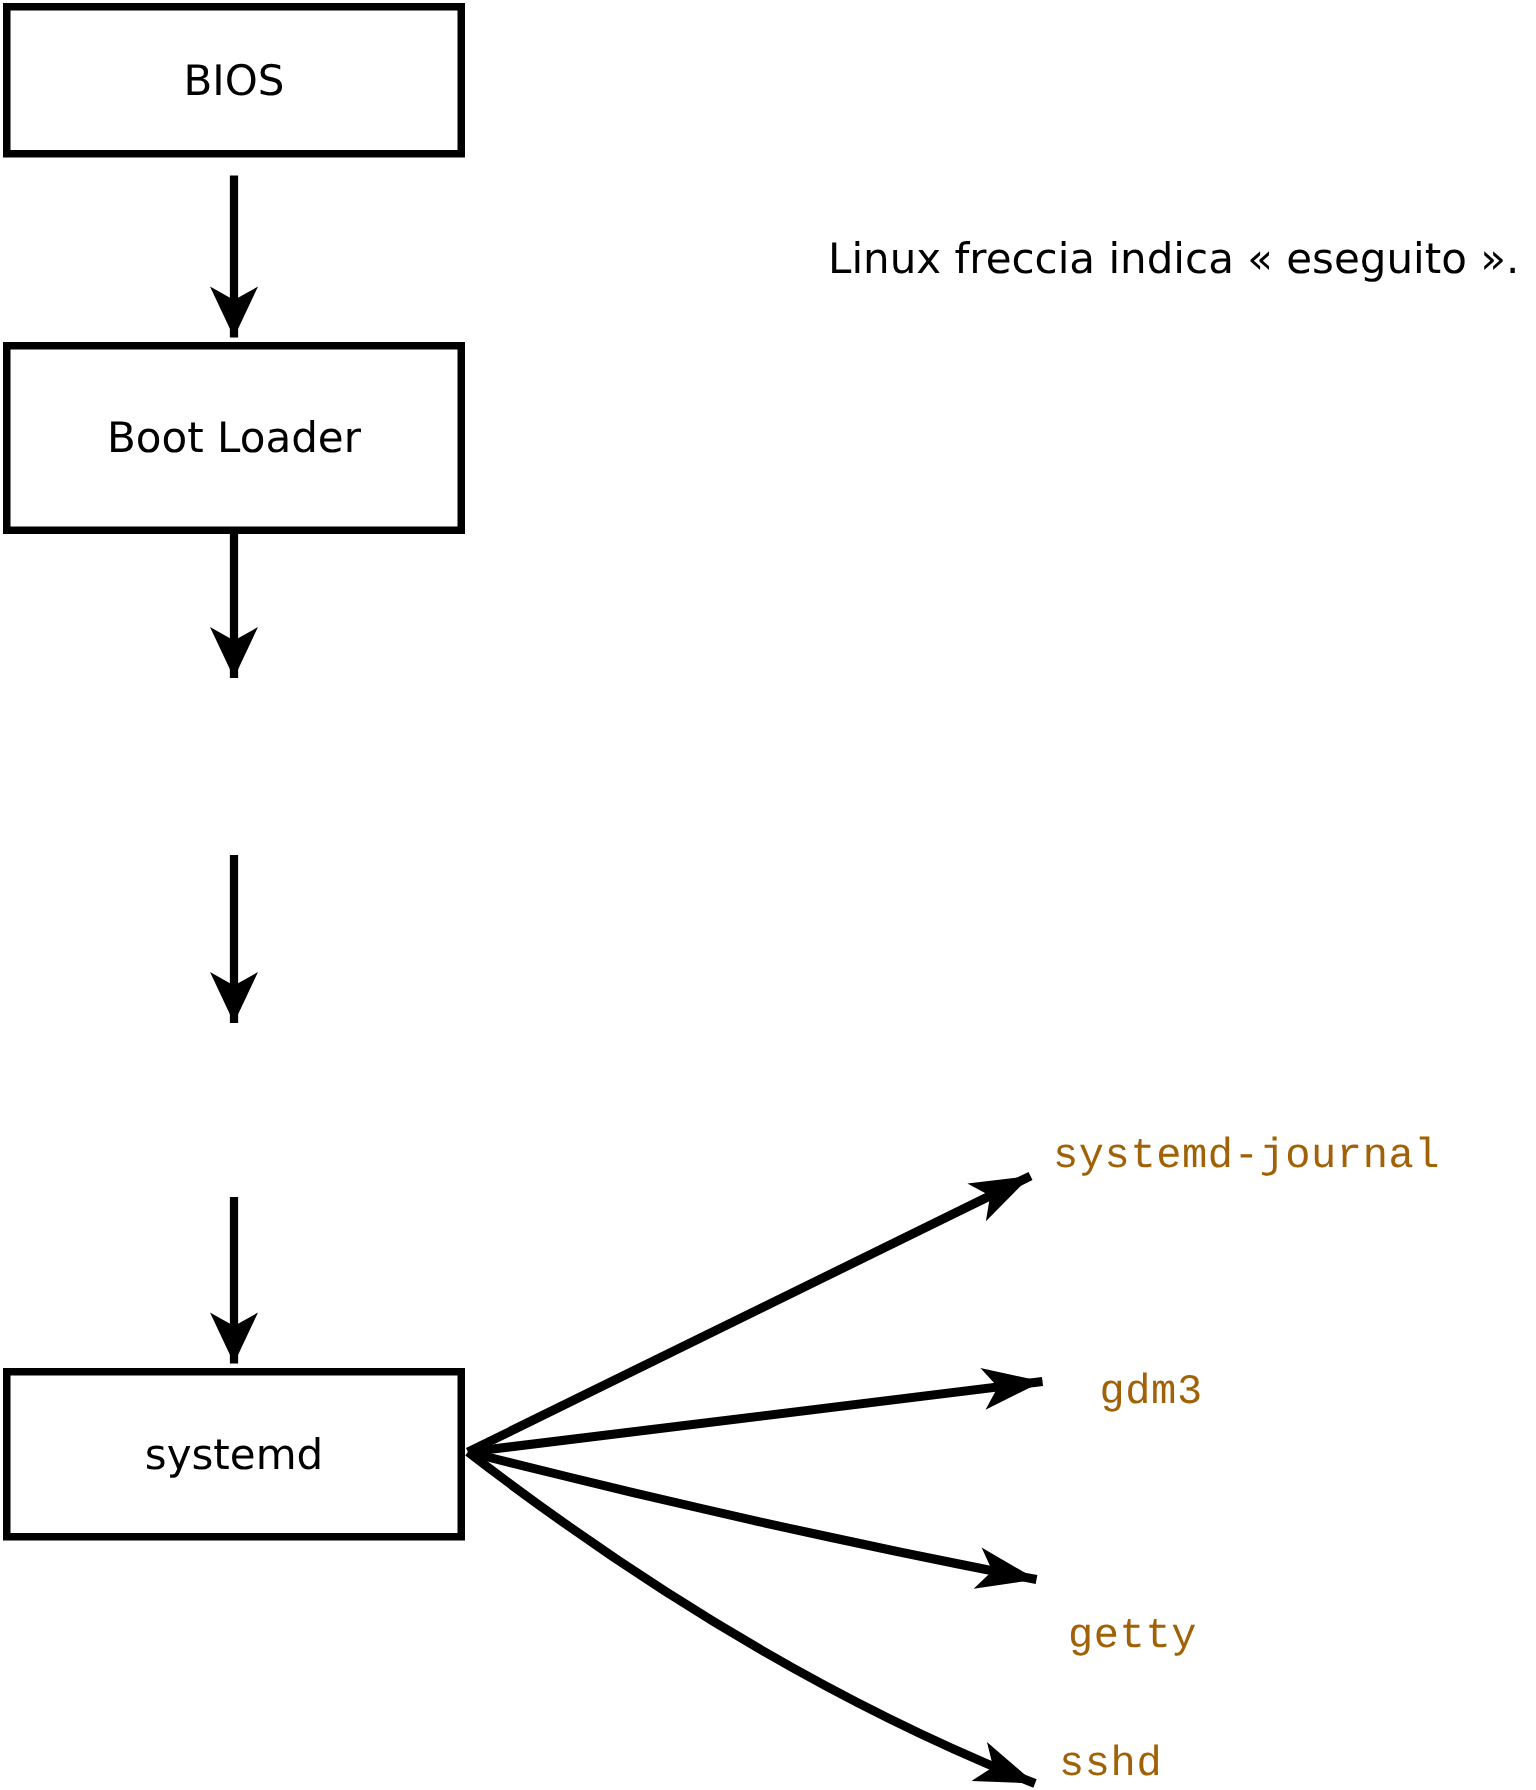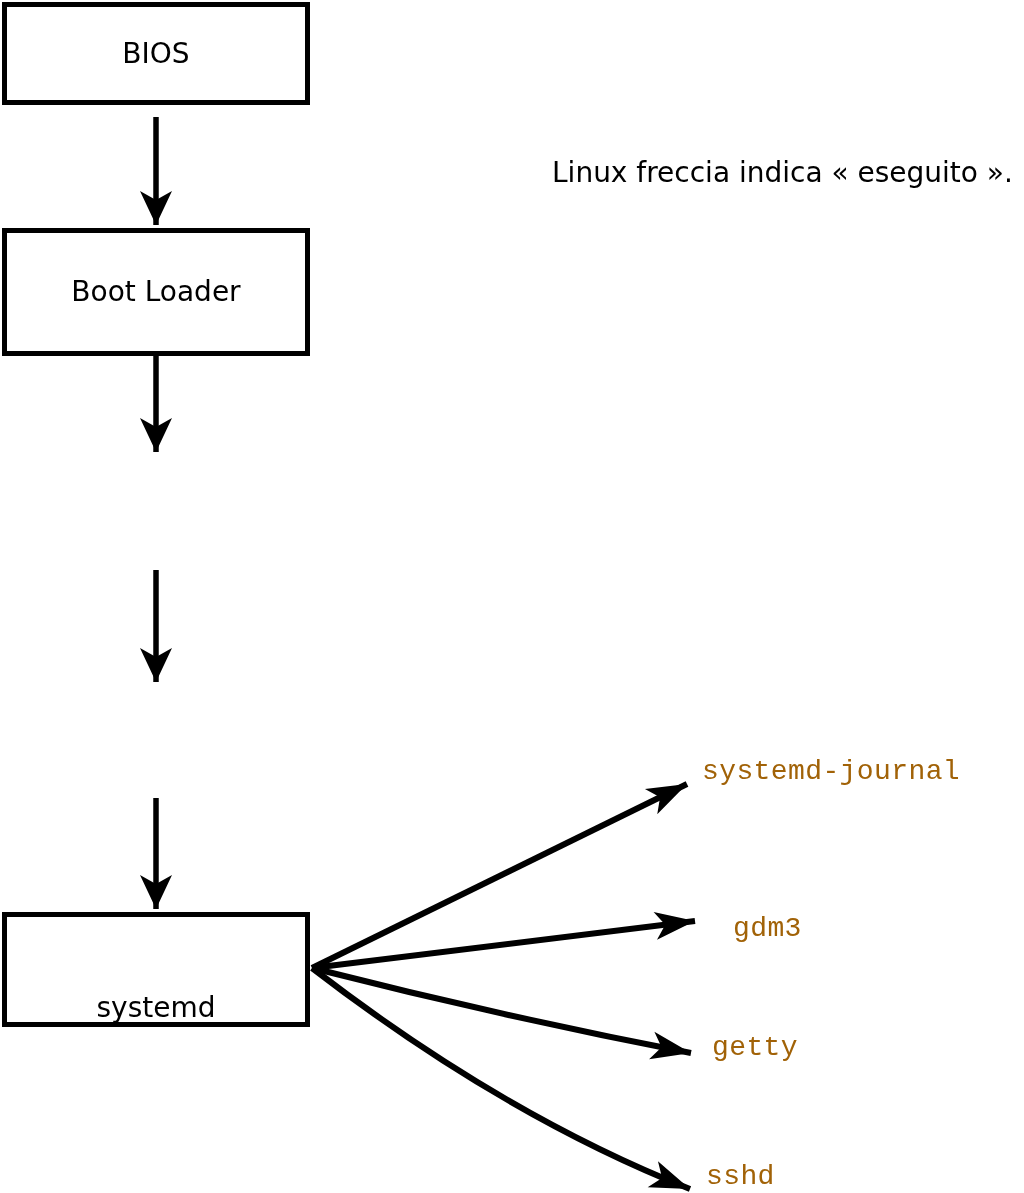--- a/index.html
+++ b/index.html
@@ -34,42 +34,42 @@
     align-items: center;
     justify-content: center;
     font-size: 28px;
     line-height: 1;
     white-space: nowrap;
   }
   .box-bios      { top: 2px;   height: 103px; }
   .box-loader    { top: 228px; height: 128px; }
   .box-kernel    { top: 455px; height: 115px; }
   .box-initramfs { top: 685px; height: 113px; }
-  .box-systemd   { top: 912px; height: 115px; align-items: flex-end; }
+  .box-systemd   { top: 912px; height: 115px; }
 
   .caption {
     position: absolute;
     left: 552px;
     top: 157px;
     font-size: 28px;
     line-height: 1.15;
     white-space: nowrap;
   }
   .service-label {
     position: absolute;
     font-family: "Liberation Mono", monospace;
     font-size: 28px;
     line-height: 28px;
     letter-spacing: 0.4px;
     white-space: nowrap;
     color: #a16207;
   }
   .label-journal { left: 702px; top: 758px; }
   .label-gdm3    { left: 709px; top: 915px; margin-left: 24px; }
-  .label-getty   { left: 712px; top: 1034px; }
+  .label-getty   { left: 712px; top: 1078px; }
   .label-sshd    { left: 706px; top: 1163px; }
 </style>
 </head>
 <body>
 
 <div class="stage">
 
   <svg class="arrows-layer" viewBox="0 0 1024 1193" xmlns="http://www.w3.org/2000/svg">
     <defs>
       <marker id="head-v" markerUnits="userSpaceOnUse" markerWidth="40" markerHeight="36" refX="34" refY="16" orient="auto" overflow="visible">

